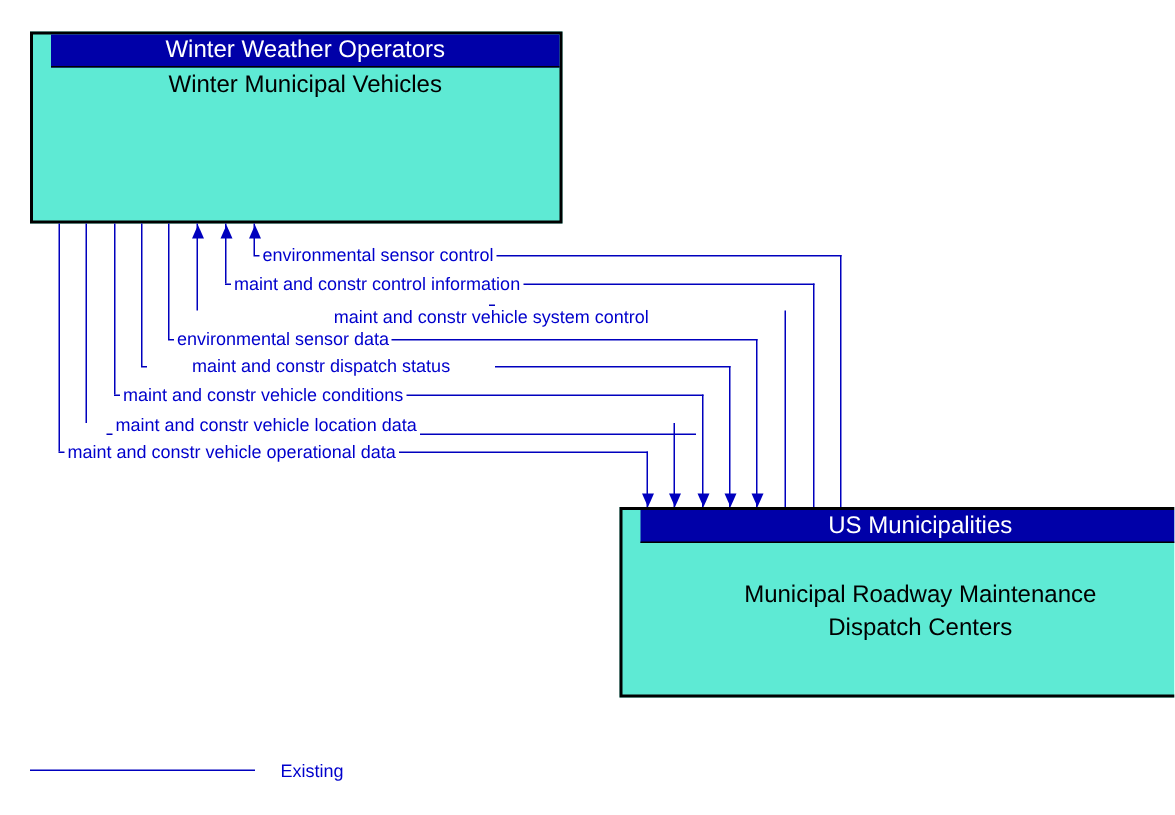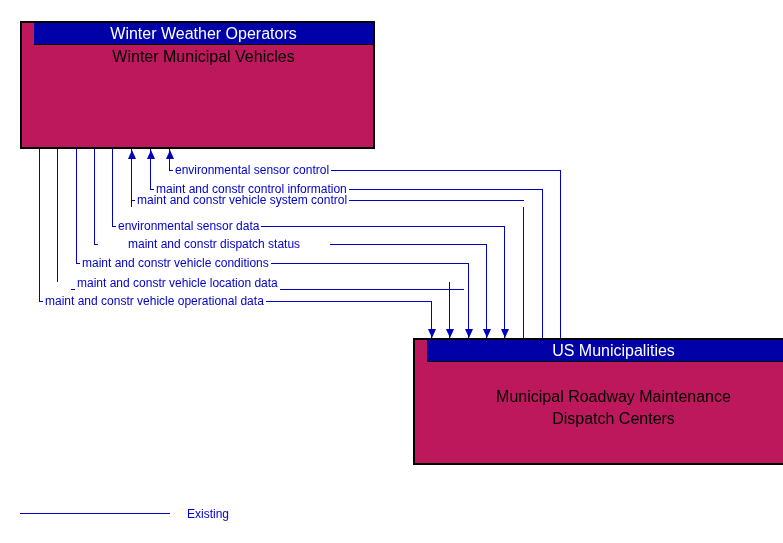--- a/index.html
+++ b/index.html
@@ -9,21 +9,21 @@
     --label-text:#0000CC;
     --box-border:#000000;
     --body-text:#000000;
   }
   html,body{margin:0;padding:0;background:#ffffff;}
   .canvas{
     position:relative;width:783px;height:543px;background:#ffffff;
     font-family:"Liberation Sans",sans-serif;overflow:hidden;
   }
   .entity-box{
-    position:absolute;background:#be185d;border:2px solid var(--box-border);
+    position:absolute;background:#5eead4;border:2px solid var(--box-border);
     box-sizing:border-box;
     padding-left:12px;
   }
   .entity-box .hdr{
     height:21px;line-height:21px;background:var(--header-bg);color:var(--header-text);
     text-align:center;font-size:16px;border-bottom:1px solid var(--box-border);
     white-space:nowrap;overflow:hidden;
   }
   .entity-box .bodytxt{
     color:var(--body-text);font-size:16px;line-height:22px;text-align:center;
@@ -77,21 +77,21 @@
       <div class="arrow up" style="left: 166px; top: 150px;"></div>
       <div class="vline" style="left: 150px; top: 149px; height: 40px;"></div>
       <div class="flow-row" style="left: 150px; top: 181px; width: 393px;">
         <div class="stub"></div>
         <span class="lbl">maint and constr control information</span>
         <div class="wire"></div>
       </div>
       <div class="vline" style="left: 542px; top: 189px; height: 149px;"></div>
       <div class="arrow up" style="left: 147px; top: 150px;"></div>
       <div class="vline" style="left: 131px; top: 149px; height: 58px;"></div>
-      <div class="flow-row" style="left: 131px; top: 192px; width: 393px;">
+      <div class="flow-row" style="left: 131px; top: 203px; width: 393px; flex-direction: column;">
         <div class="stub"></div>
         <span class="lbl">maint and constr vehicle system control</span>
         <div class="wire"></div>
       </div>
       <div class="vline" style="left: 523px; top: 207px; height: 131px;"></div>
       <div class="arrow up" style="left: 128px; top: 150px;"></div>
       <div class="vline" style="left: 112px; top: 149px; height: 77px;"></div>
       <div class="flow-row" style="left: 112px; top: 218px; width: 393px;">
         <div class="stub"></div>
         <span class="lbl">environmental sensor data</span>

